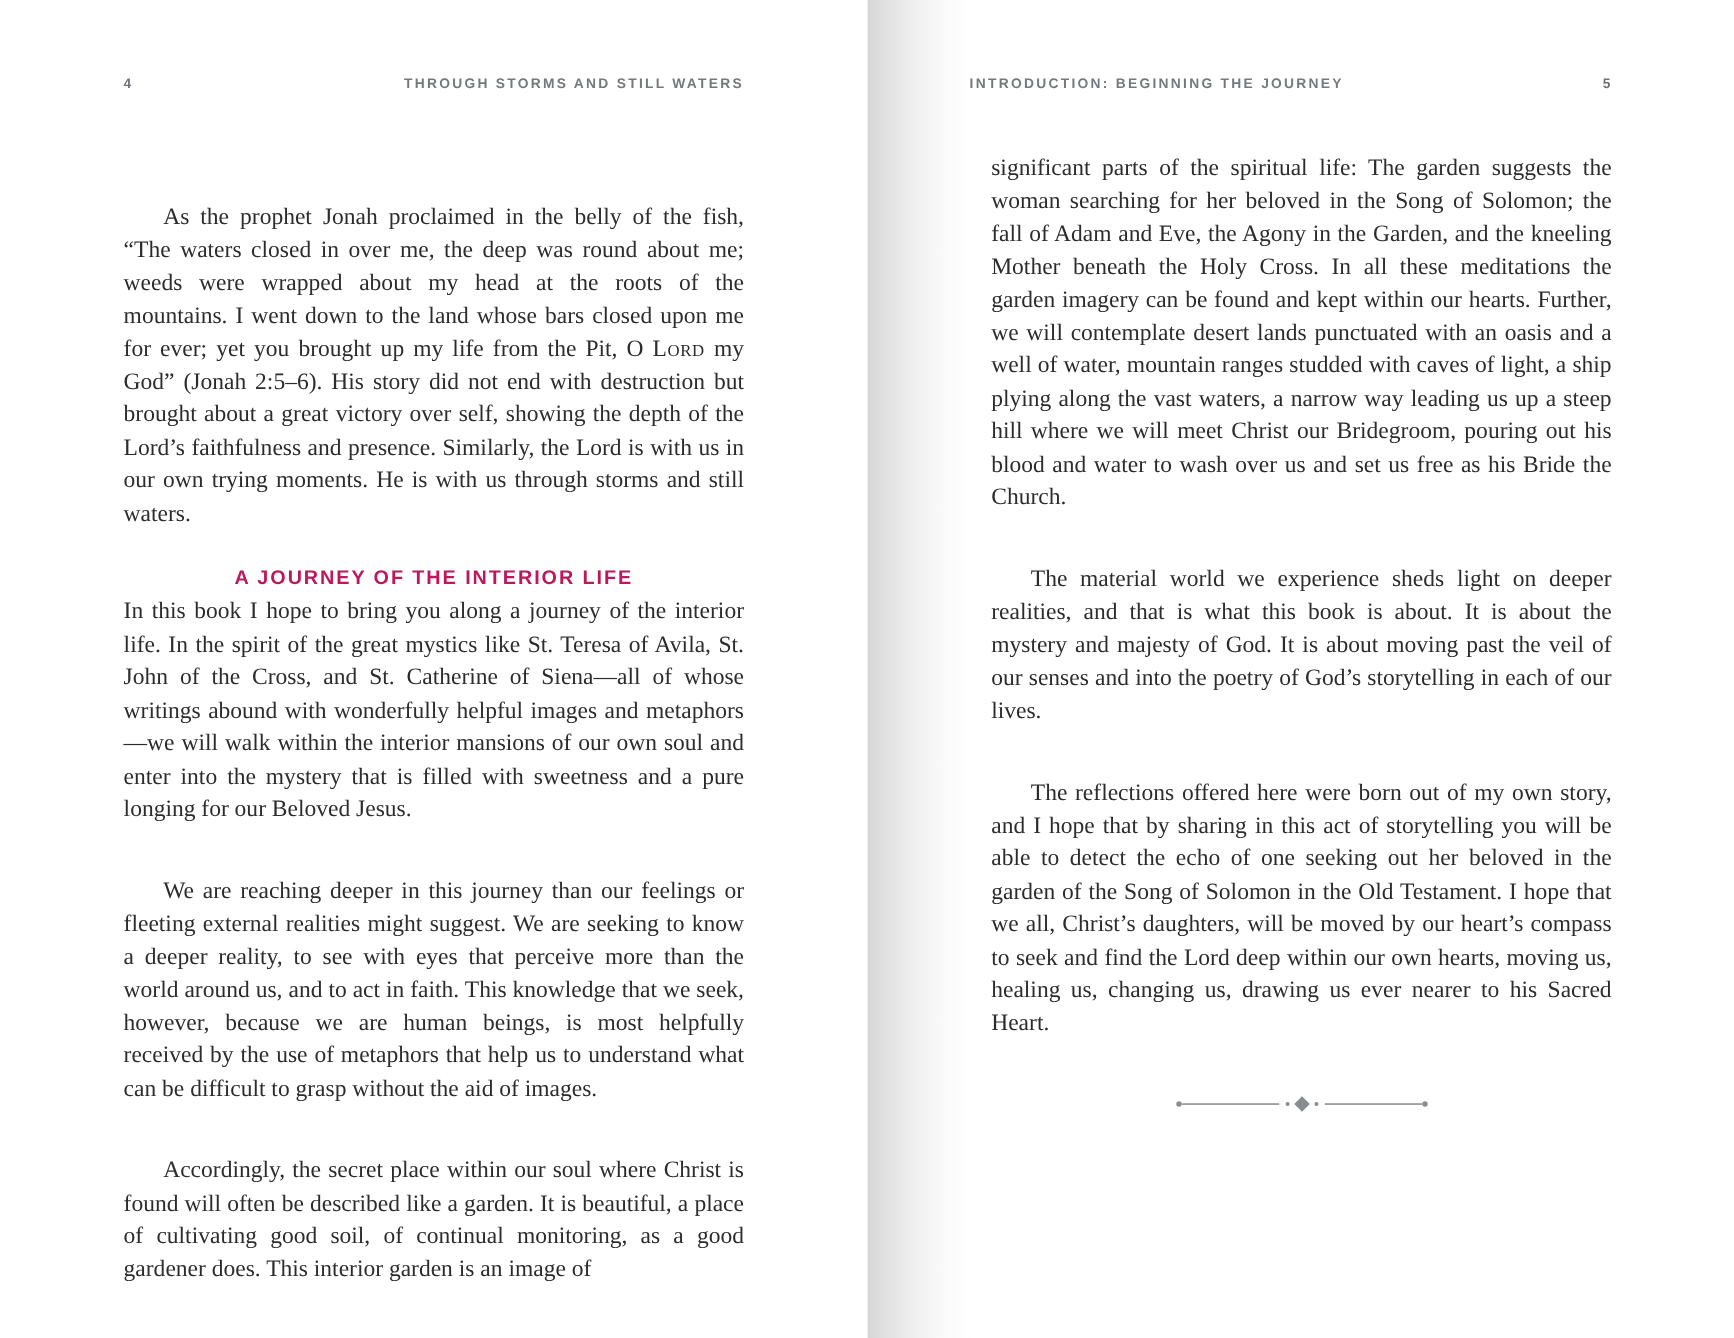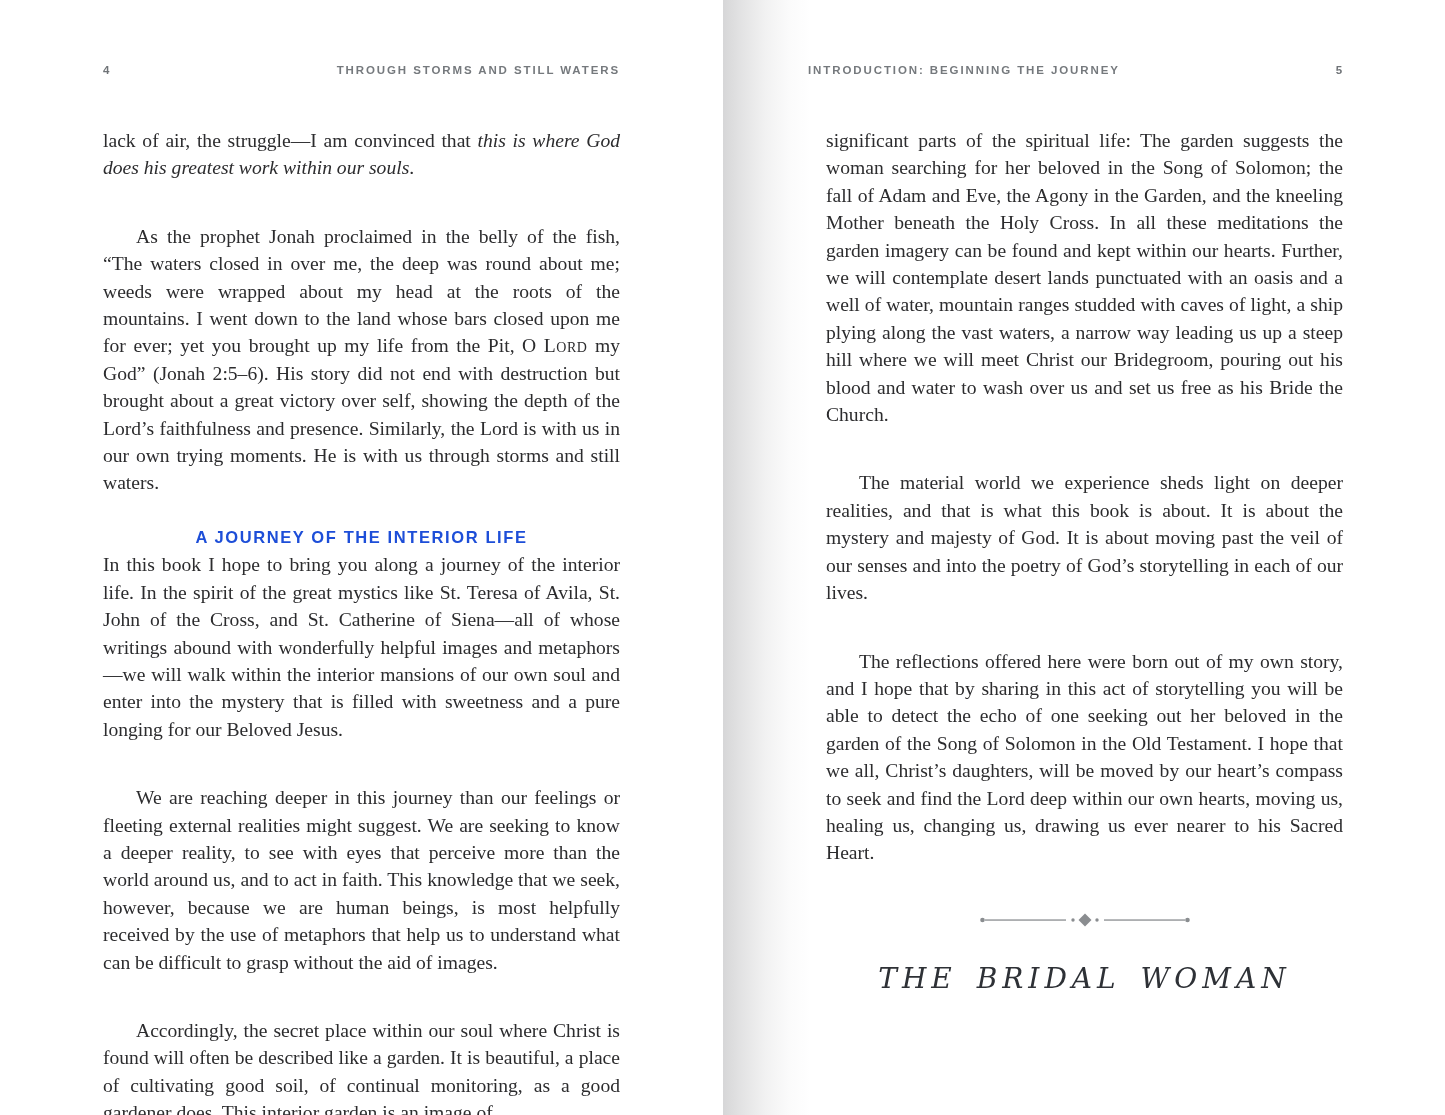--- a/index.html
+++ b/index.html
@@ -65,21 +65,21 @@
   .body-para .i  { font-style: italic; }
   .body-para .sc { font-variant: small-caps; letter-spacing: 0.5px; }
 
   .section-heading {
     margin: 27px 0 0 0;
     font-family: "Liberation Sans", sans-serif;
     font-size: 16.5px;
     line-height: 27.4px;
     font-weight: bold;
     letter-spacing: 1.6px;
-    color: #1d4ed8;
+    color: #be185d;
     text-align: center;
     text-indent: 0;
   }
 
   .ornament-wrap {
     margin: 46px 0 0 0;
     text-align: center;
     line-height: 14px;
   }
   .chapter-title {
@@ -102,21 +102,20 @@
 <body>
 
 <div class="spread">
 
   <div class="page page-left">
     <div class="running-head-row folio-row">
       <span class="folio">4</span>
     </div>
     <div class="running-head-row head">THROUGH STORMS AND STILL WATERS</div>
     <div class="body-block" id="left-body">
-        <p class="body-para"><span>lack of air, the struggle—I am convinced that </span><span class="i">this is where God does his greatest work within our souls</span><span>.</span></p>
         <p class="body-para indent"><span>As the prophet Jonah proclaimed in the belly of the fish, “The waters closed in over me, the deep was round about me; weeds were wrapped about my head at the roots of the mountains. I went down to the land whose bars closed upon me for ever; yet you brought up my life from the Pit, O </span><span class="sc">Lord</span><span> my God” (Jonah 2:5–6). His story did not end with destruction but brought about a great victory over self, showing the depth of the Lord’s faithfulness and presence. Similarly, the Lord is with us in our own trying moments. He is with us through storms and still waters.</span></p>
         <h2 class="section-heading">A JOURNEY OF THE INTERIOR LIFE</h2>
         <p class="body-para"><span>In this book I hope to bring you along a journey of the interior life. In the spirit of the great mystics like St. Teresa of Avila, St. John of the Cross, and St. Catherine of Siena—all of whose writings abound with wonderfully helpful images and metaphors—we will walk within the interior mansions of our own soul and enter into the mystery that is filled with sweetness and a pure longing for our Beloved Jesus.</span></p>
         <p class="body-para indent"><span>We are reaching deeper in this journey than our feelings or fleeting external realities might suggest. We are seeking to know a deeper reality, to see with eyes that perceive more than the world around us, and to act in faith. This knowledge that we seek, however, because we are human beings, is most helpfully received by the use of metaphors that help us to understand what can be difficult to grasp without the aid of images.</span></p>
         <p class="body-para indent"><span>Accordingly, the secret place within our soul where Christ is found will often be described like a garden. It is beautiful, a place of cultivating good soil, of continual monitoring, as a good gardener does. This interior garden is an image of</span></p>
       </div>
   </div>
 
   <div class="page page-right">
     <div class="running-head-row head">INTRODUCTION: BEGINNING THE JOURNEY</div>
@@ -133,18 +132,17 @@
         <circle cx="3.5" cy="7" r="2.3"></circle>
         <rect x="6" y="6.4" width="81" height="1.3"></rect>
         <circle cx="94" cy="7" r="1.7"></circle>
         <path d="M106 0.5 L112.5 7 L106 13.5 L99.5 7 Z"></path>
         <circle cx="118" cy="7" r="1.7"></circle>
         <rect x="125" y="6.4" width="81" height="1.3"></rect>
         <circle cx="208.5" cy="7" r="2.3"></circle>
       </g>
     </svg>
   </div>
-        <h1 class="chapter-title">THE BRIDAL WOMAN</h1>
       </div>
   </div>
 
   <div class="gutter-shadow"></div>
 </div>
 
 </body></html>

